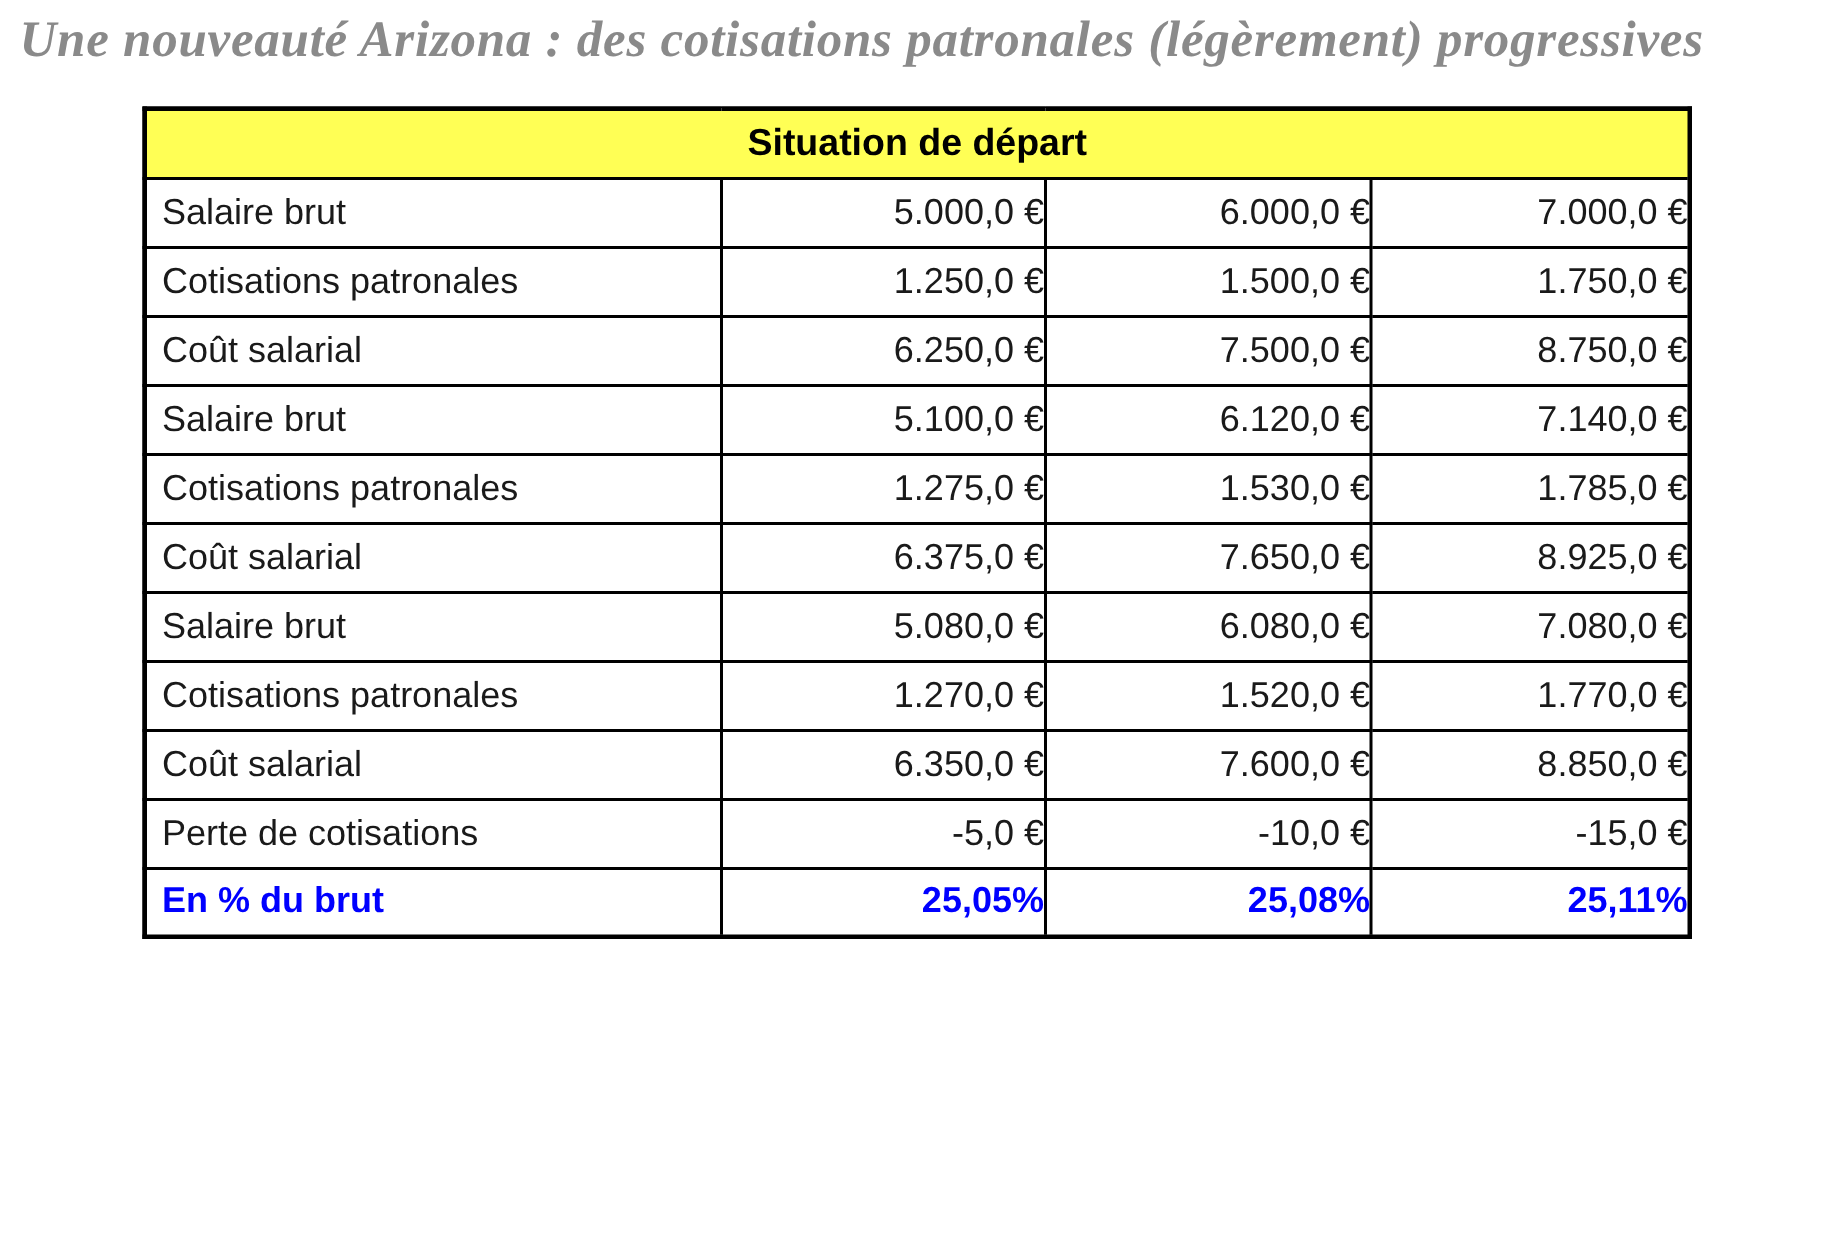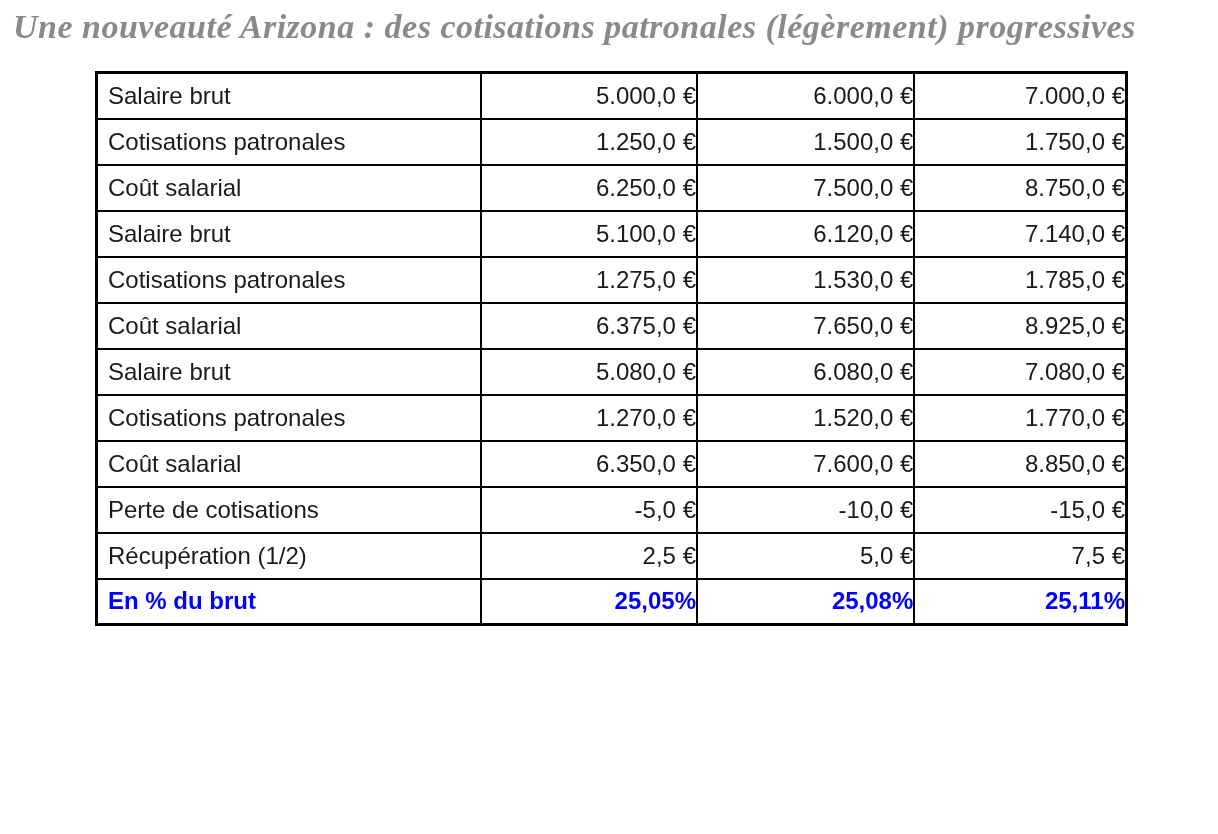--- a/index.html
+++ b/index.html
@@ -65,20 +65,23 @@
 
   <table class="cost-table">
     <colgroup>
       <col style="width:37.3%">
       <col style="width:21.0%">
       <col style="width:21.1%">
       <col style="width:20.6%">
     </colgroup>
     <tbody>
         <tr>
+          <th colspan="4" class="section-header">Situation de départ</th>
+        </tr>
+        <tr>
           <td class="label-cell">Salaire brut</td>
           <td class="value-cell">5.000,0 €</td>
           <td class="value-cell">6.000,0 €</td>
           <td class="value-cell">7.000,0 €</td>
         </tr>
         <tr>
           <td class="label-cell">Cotisations patronales</td>
           <td class="value-cell">1.250,0 €</td>
           <td class="value-cell">1.500,0 €</td>
           <td class="value-cell">1.750,0 €</td>
@@ -124,26 +127,20 @@
           <td class="value-cell">6.350,0 €</td>
           <td class="value-cell">7.600,0 €</td>
           <td class="value-cell">8.850,0 €</td>
         </tr>
         <tr>
           <td class="label-cell">Perte de cotisations</td>
           <td class="value-cell">-5,0 €</td>
           <td class="value-cell">-10,0 €</td>
           <td class="value-cell">-15,0 €</td>
         </tr>
-        <tr>
-          <td class="label-cell">Récupération (1/2)</td>
-          <td class="value-cell">2,5 €</td>
-          <td class="value-cell">5,0 €</td>
-          <td class="value-cell">7,5 €</td>
-        </tr>
         <tr class="summary-row">
           <td class="label-cell">En % du brut</td>
           <td class="value-cell">25,05%</td>
           <td class="value-cell">25,08%</td>
           <td class="value-cell">25,11%</td>
         </tr>
       </tbody>
   </table>
 
 </div>

